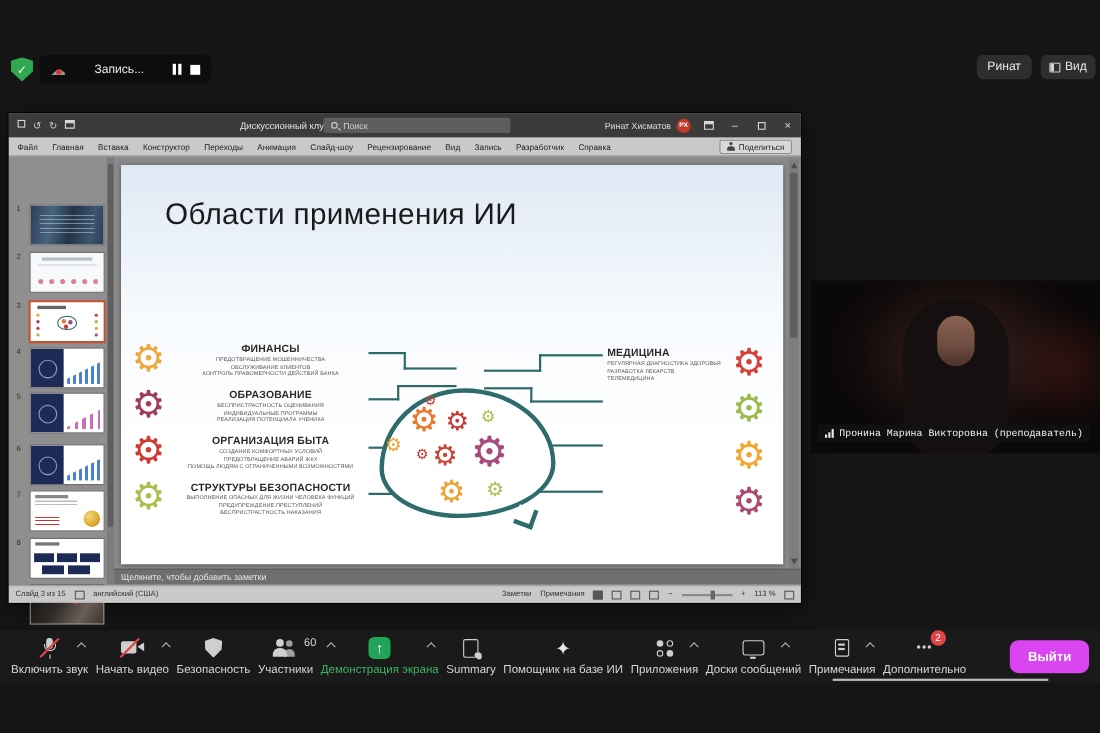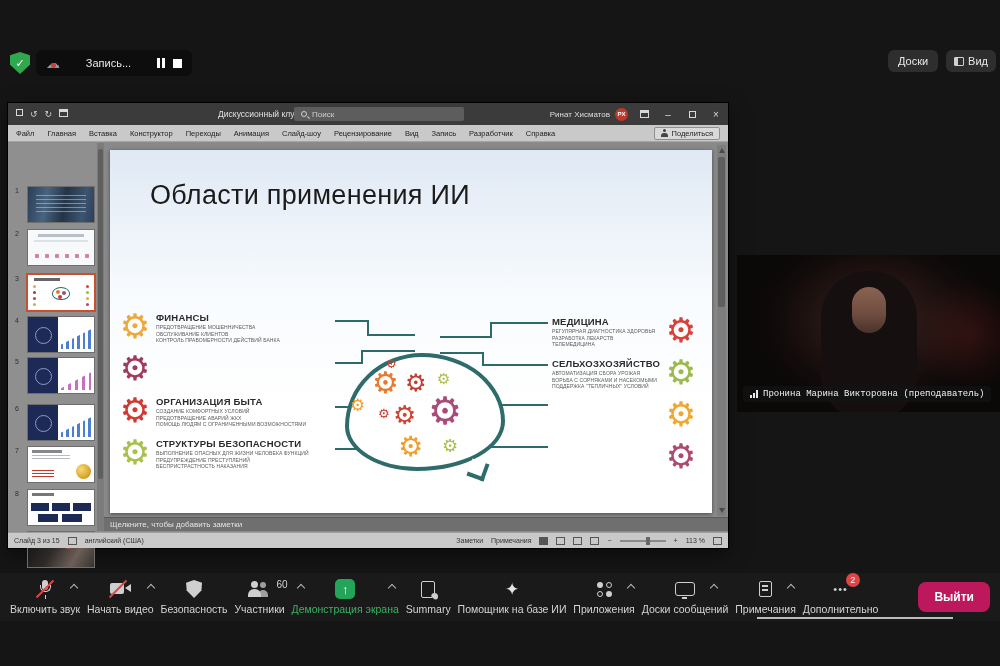--- a/index.html
+++ b/index.html
@@ -121,21 +121,21 @@
   .main-scroll::after { bottom:3px; border-top:5px solid #4a4a4a; }
 
   .slide { position:absolute; left:6px; top:7px; width:602px; height:363px;
     background:linear-gradient(180deg,#dfe8f4 0%,#e9f0f8 16%,#f8fbfe 40%,#ffffff 70%);
     box-shadow:0 1px 4px rgba(0,0,0,.45); overflow:hidden; }
   .slide-title { position:absolute; left:40px; top:30px; font-size:27px; color:#1b1b1b; letter-spacing:.3px; }
 
   .info-item { position:absolute; z-index:4; }
   .cat-title { font-size:9.5px; font-weight:bold; color:#2a2a2a; letter-spacing:.2px; margin-bottom:1px; }
   .cat-line { font-size:5px; color:#5a5a5a; line-height:6.5px; letter-spacing:.1px; }
-  .info-item.left { left:46px; width:180px; text-align:left; }
+  .info-item.left { left:46px; width:180px; text-align:center; }
   .info-item.right { left:442px; width:168px; text-align:left; }
   .i0{top:162px}.i1{top:204px}.i2{top:246px}.i3{top:288px}
   .ir0{top:166px}.ir1{top:208px}.ir2{top:250px}.ir3{top:292px}
   .gear { position:absolute; z-index:4; font-size:34px; line-height:36px; width:38px; text-align:center;
     font-family:"DejaVu Sans",sans-serif; }
   .gl0{left:6px;top:158px}.gl1{left:6px;top:200px}.gl2{left:6px;top:242px}.gl3{left:6px;top:284px}
   .gr0{left:552px;top:162px}.gr1{left:552px;top:204px}.gr2{left:552px;top:246px}.gr3{left:552px;top:288px}
 
   .ln { position:absolute; background:#2d6a6a; z-index:1; }
   .brain { position:absolute; left:235px; top:203px; width:160px; height:118px; background:#fff;
@@ -242,21 +242,21 @@
     <span class="rec-label">Запись...</span>
     <span class="rec-pause">
         <i></i>
         <i></i>
       </span>
     <span class="rec-stop">
         <i></i>
       </span>
   </div>
   <div class="top-right">
-    <button class="join-btn">Доски</button>
+    <button class="join-btn">Ринат</button>
     <button class="view-btn">
       <span class="view-ico"></span>
       <span>Вид</span>
     </button>
   </div>
 
   <div class="ppt">
     <div class="ppt-titlebar">
       <div class="qat">
         <span>
@@ -431,20 +431,26 @@
         <span class="bgear g10">⚙</span>
 
         <span class="gear gl0" style="color: rgb(237, 169, 59);">⚙</span>
         <div class="info-item left i0">
           <div class="cat-title">ФИНАНСЫ</div>
           <div class="cat-line">ПРЕДОТВРАЩЕНИЕ МОШЕННИЧЕСТВА</div>
           <div class="cat-line">ОБСЛУЖИВАНИЕ КЛИЕНТОВ</div>
           <div class="cat-line">КОНТРОЛЬ ПРАВОМЕРНОСТИ ДЕЙСТВИЙ БАНКА</div>
         </div>
         <span class="gear gl1" style="color: rgb(162, 58, 94);">⚙</span>
+        <div class="info-item left i1">
+          <div class="cat-title">ОБРАЗОВАНИЕ</div>
+          <div class="cat-line">БЕСПРИСТРАСТНОСТЬ ОЦЕНИВАНИЯ</div>
+          <div class="cat-line">ИНДИВИДУАЛЬНЫЕ ПРОГРАММЫ</div>
+          <div class="cat-line">РЕАЛИЗАЦИЯ ПОТЕНЦИАЛА УЧЕНИКА</div>
+        </div>
         <span class="gear gl2" style="color: rgb(207, 59, 51);">⚙</span>
         <div class="info-item left i2">
           <div class="cat-title">ОРГАНИЗАЦИЯ БЫТА</div>
           <div class="cat-line">СОЗДАНИЕ КОМФОРТНЫХ УСЛОВИЙ</div>
           <div class="cat-line">ПРЕДОТВРАЩЕНИЕ АВАРИЙ ЖКХ</div>
           <div class="cat-line">ПОМОЩЬ ЛЮДЯМ С ОГРАНИЧЕННЫМИ ВОЗМОЖНОСТЯМИ</div>
         </div>
         <span class="gear gl3" style="color: rgb(169, 191, 78);">⚙</span>
         <div class="info-item left i3">
           <div class="cat-title">СТРУКТУРЫ БЕЗОПАСНОСТИ</div>
@@ -454,26 +460,20 @@
         </div>
 
         <span class="gear gr0" style="color: rgb(216, 64, 58);">⚙</span>
         <div class="info-item right ir0">
           <div class="cat-title">МЕДИЦИНА</div>
           <div class="cat-line">РЕГУЛЯРНАЯ ДИАГНОСТИКА ЗДОРОВЬЯ</div>
           <div class="cat-line">РАЗРАБОТКА ЛЕКАРСТВ</div>
           <div class="cat-line">ТЕЛЕМЕДИЦИНА</div>
         </div>
         <span class="gear gr1" style="color: rgb(156, 186, 76);">⚙</span>
-        <div class="info-item right ir1">
-          <div class="cat-title">СЕЛЬХОЗХОЗЯЙСТВО</div>
-          <div class="cat-line">АВТОМАТИЗАЦИЯ СБОРА УРОЖАЯ</div>
-          <div class="cat-line">БОРЬБА С СОРНЯКАМИ И НАСЕКОМЫМИ</div>
-          <div class="cat-line">ПОДДЕРЖКА "ТЕПЛИЧНЫХ" УСЛОВИЙ</div>
-        </div>
         <span class="gear gr2" style="color: rgb(240, 168, 50);">⚙</span>
         <span class="gear gr3" style="color: rgb(173, 74, 112);">⚙</span>
       </div>
       <div class="main-scroll">
           <i></i>
         </div>
     </div>
 
     <div class="notes-bar">
       <span>Щелкните, чтобы добавить заметки</span>
@@ -602,16 +602,16 @@
         <span class="tb-label">Примечания</span>
       </div>
       <div class="tb-item">
         <div class="tb-top">
           <span class="ico-more">•••</span>
           <span class="badge" style="background: rgb(225, 68, 68);">2</span>
         </div>
         <span class="tb-label">Дополнительно</span>
       </div>
     </div>
-    <button class="leave-btn" style="background: #be185d;">Выйти</button>
+    <button class="leave-btn" style="background: #d946ef;">Выйти</button>
   </div>
   <div class="taskbar-hint"></div>
 </div>
 
 </body></html>

